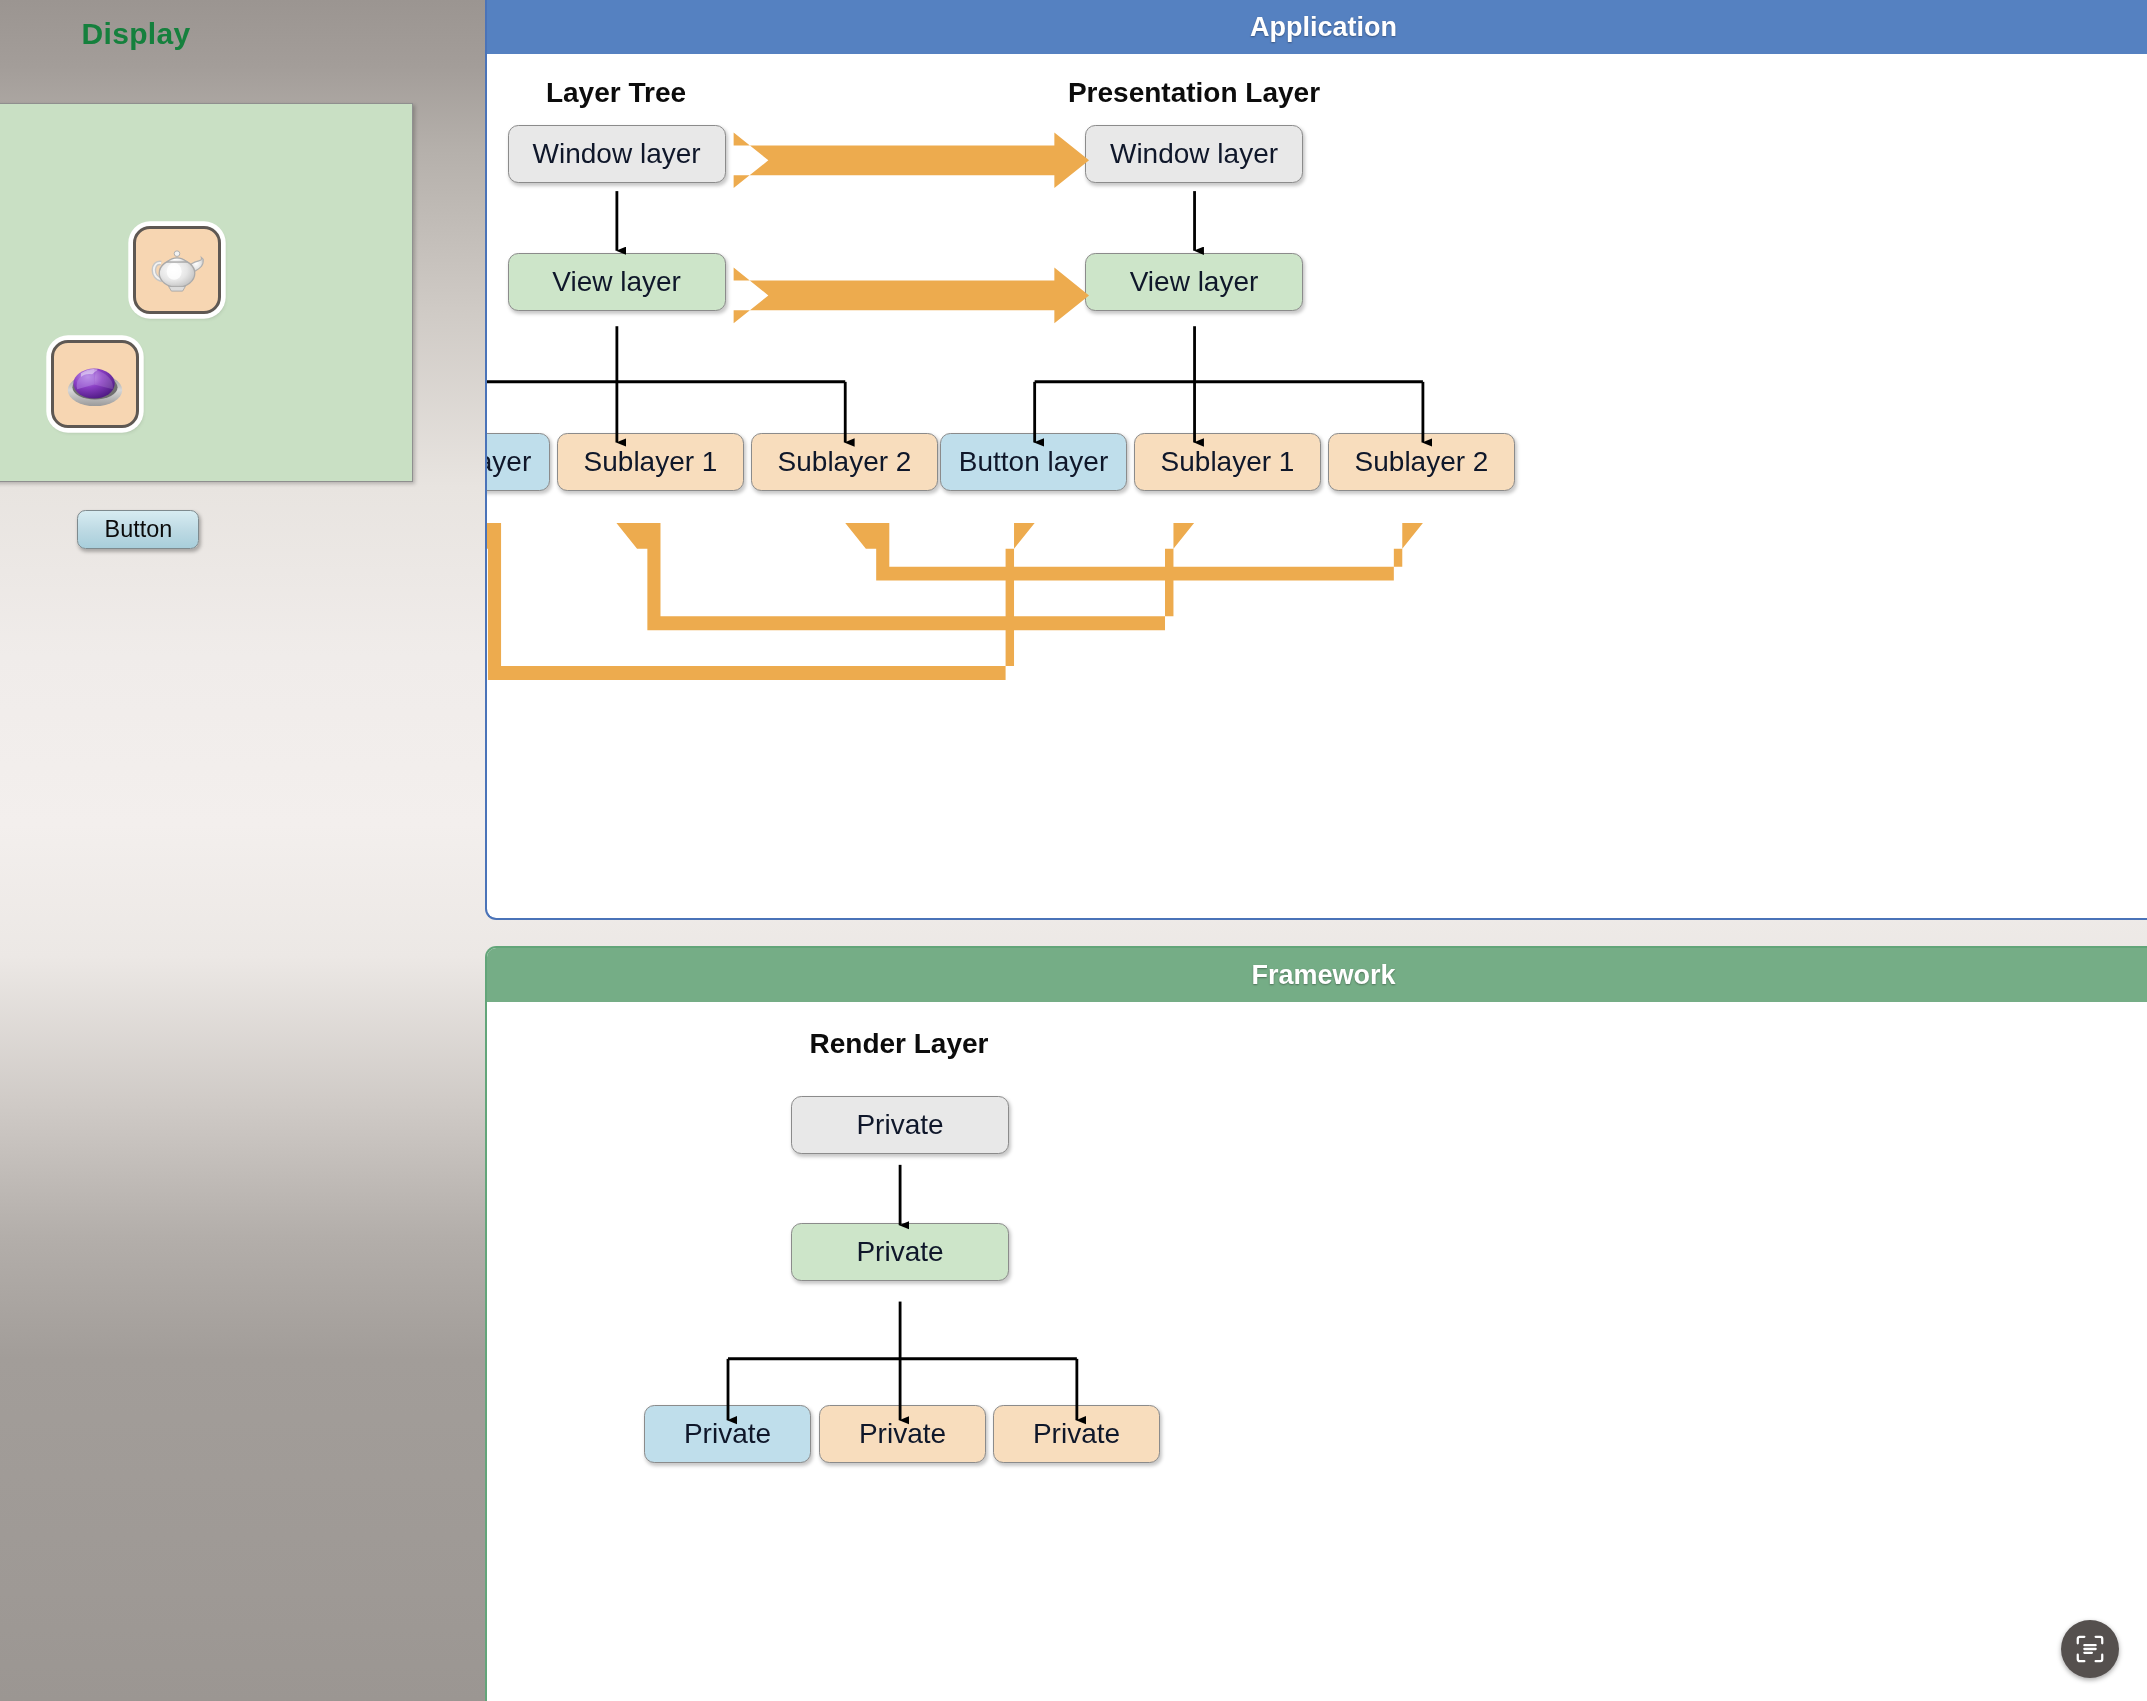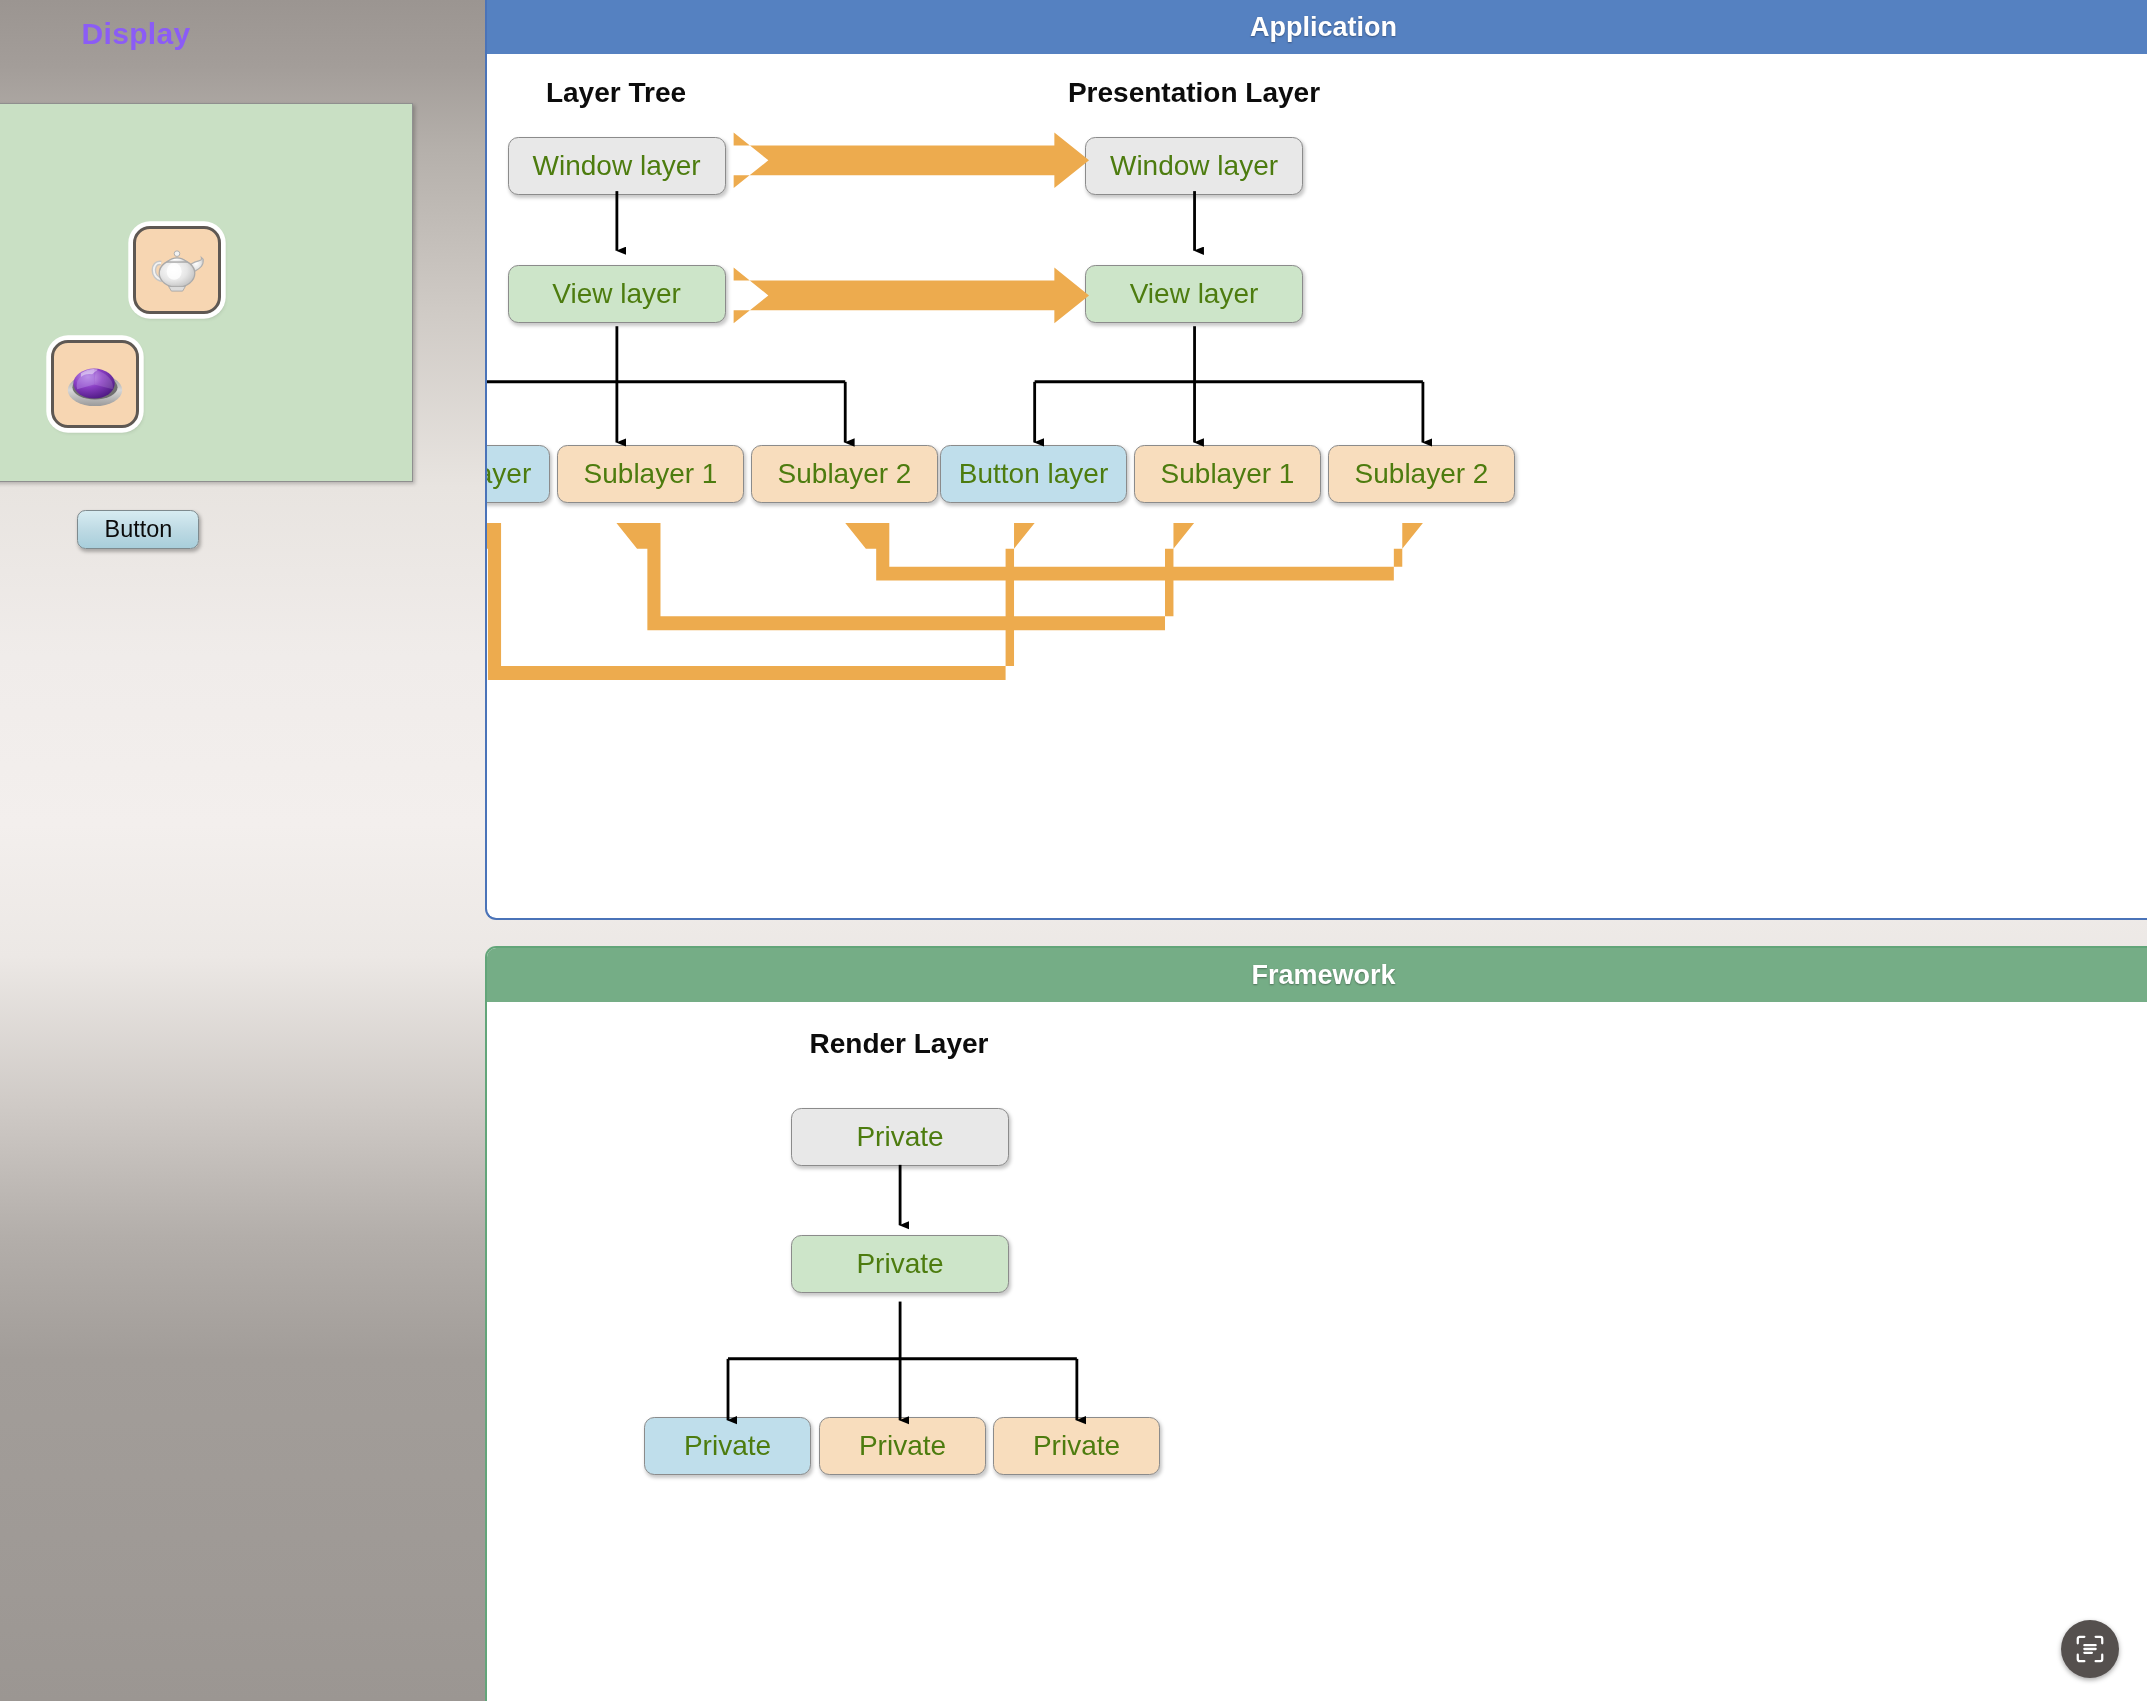--- a/index.html
+++ b/index.html
@@ -37,21 +37,21 @@
   }
 
   
   #display-title {
     position: absolute;
     left: 0px; top: 17px;
     width: 272px;
     text-align: center;
     font-size: 30px;
     font-weight: bold;
-    color: #8b5cf6;
+    color: #15803d;
     letter-spacing: 0.3px;
   }
   #display-screen {
     position: absolute;
     left: -5.6px; top: 103px;
     width: 419px; height: 379px;
     background: #c9e0c4;
     border: 1.9px solid #8f8f8f;
     box-shadow: 1.9px 1.9px 3.7px rgba(0,0,0,0.22);
     box-sizing: border-box;
@@ -139,24 +139,23 @@
   
   .node {
     position: absolute;
     display: flex;
     align-items: center;
     justify-content: center;
     border-radius: 10.3px;
     border: 1.9px solid #8b8b8b;
     box-shadow: 1.9px 2.8px 3.7px rgba(0,0,0,0.22);
     font-size: 28px;
-    color: #4d7c0f;
+    color: #0f172a;
     box-sizing: border-box;
     white-space: nowrap;
-    margin-top: 12px;
   }
   .node.gray   { background: #e8e8e8; }
   .node.green  { background: #cde5c9; }
   .node.blue   { background: #bfdeeb; }
   .node.orange { background: #f8ddbd; text-align: center; }
 
   
   .connectors {
     position: absolute;
     left: 0; top: 0;

